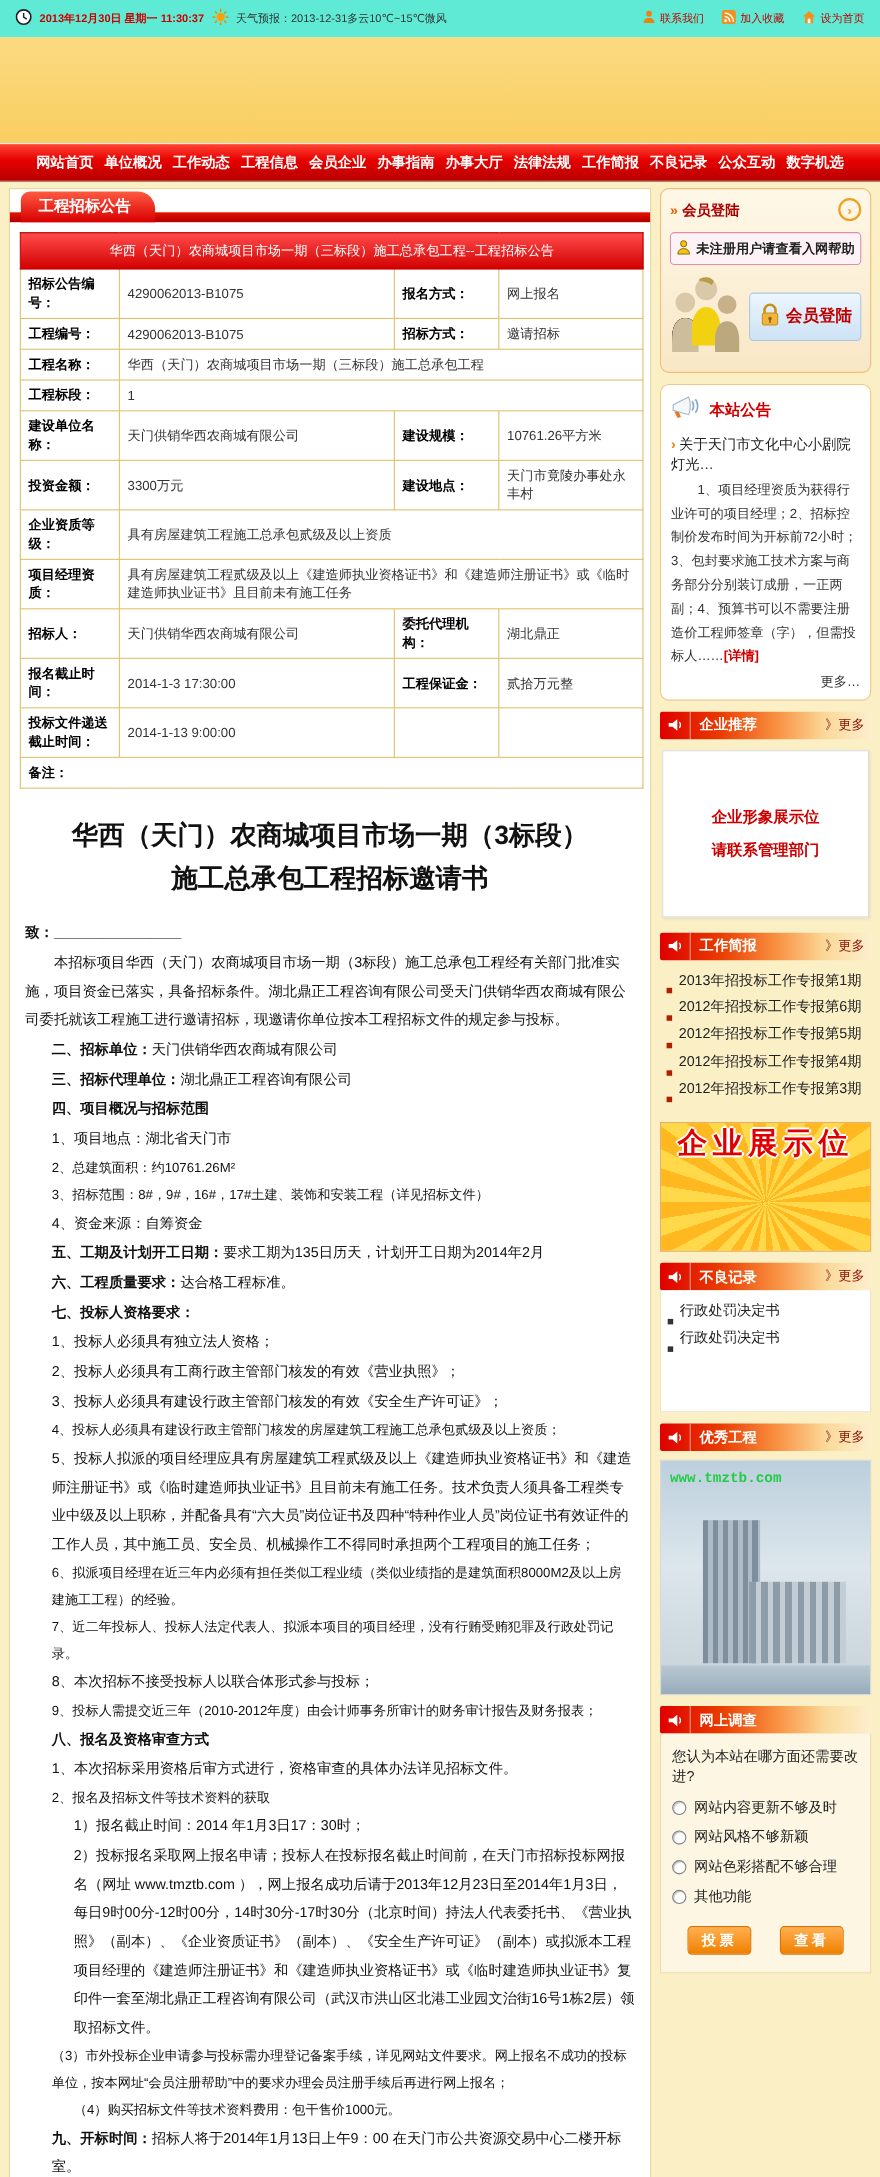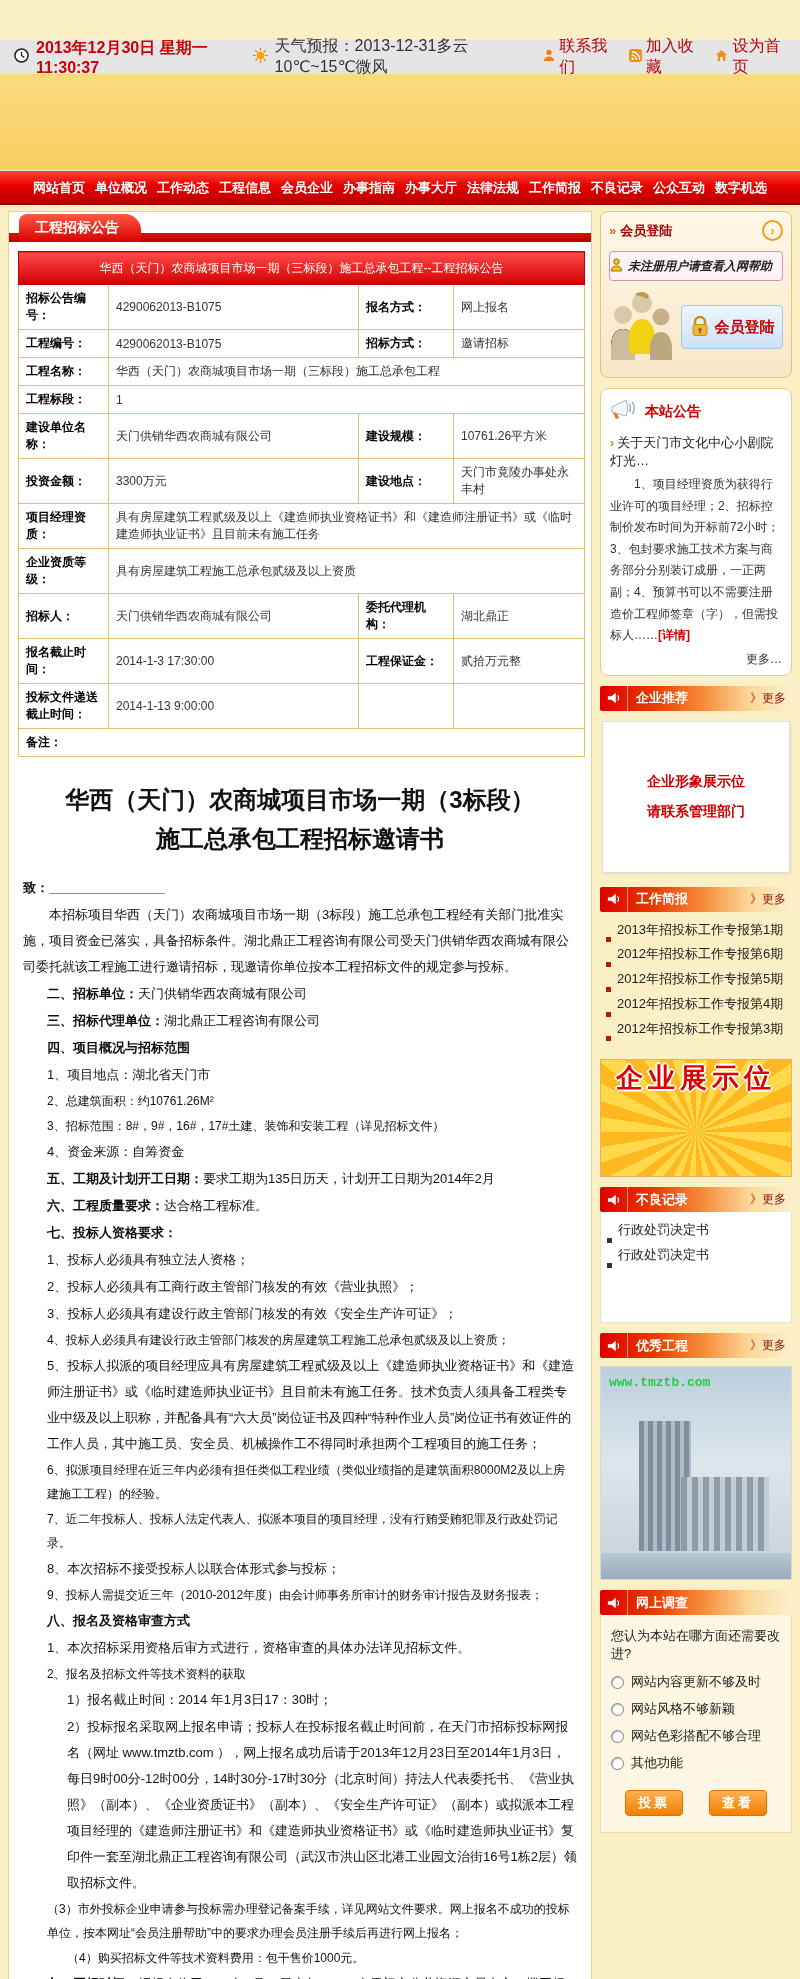--- a/index.html
+++ b/index.html
@@ -1,19 +1,19 @@
 <!DOCTYPE html>
 <html><head>
 <meta charset="utf-8">
 <style>
   html,body{margin:0;padding:0;}
   body{width:800px;background:#FBEFC6;font-family:"Liberation Sans","DejaVu Sans",sans-serif;color:#222;}
   .page{width:800px;overflow:hidden;}
   
-  .topbar{height:34px;background:#e5e5e5;display:flex;align-items:center;justify-content:space-between;font-size:16px;padding:0 14px;box-sizing:border-box;margin-top:40px;}
+  .topbar{height:34px;background:#5eead4;display:flex;align-items:center;justify-content:space-between;font-size:10px;padding:0 14px;box-sizing:border-box;}
   .tb-left{display:flex;align-items:center;gap:7px;}
   .tb-right{display:flex;align-items:center;gap:16px;}
   .tb-date{color:#CC0000;font-weight:bold;}
   .tb-weather{color:#333;}
   .tb-link{display:flex;align-items:center;gap:4px;color:#C00000;text-decoration:none;cursor:pointer;}
   
   .banner{height:96px;background:linear-gradient(180deg,#FBDA80,#F9CE62);}
   
   .navbar{height:33px;background:linear-gradient(180deg,#FF4434 0%,#E60000 45%,#B80000 100%);border-top:1px solid #E8E8E8;border-bottom:1px solid #8F0000;display:flex;align-items:center;justify-content:space-around;padding:0 28px;}
   .navitem{color:#fff;font-size:13px;font-weight:bold;text-decoration:none;cursor:pointer;white-space:nowrap;}
@@ -40,21 +40,21 @@
   .para{text-indent:2em;}
   .h,.num,.ct{padding-left:24px;}
   .nums{padding-left:24px;font-size:12px;}
   .sub{padding-left:44px;}
   .subs{padding-left:44px;font-size:12px;}
   
   .login-box{border:1px solid #EFBE7A;border-radius:8px;background:linear-gradient(180deg,#FEF8E8,#F9E7C6);padding:8px 8px 12px;box-sizing:border-box;}
   .login-head{display:flex;align-items:center;font-size:13px;font-weight:bold;color:#A80000;}
   .login-head .arr{color:#E86000;margin-right:4px;}
   .circ-arrow{margin-left:auto;width:17px;height:17px;border:2px solid #F0A020;border-radius:50%;color:#F0A020;display:flex;align-items:center;justify-content:center;font-weight:bold;font-size:12px;cursor:pointer;line-height:1;}
-  .help-btn{margin:10px auto 8px;width:172px;height:28px;background:#FDF2F6;border:1px solid #E08FA8;border-radius:4px;display:flex;align-items:center;justify-content:flex-start;gap:5px;font-size:12px;font-weight:bold;color:#222;cursor:pointer;font-style:italic;}
+  .help-btn{margin:10px auto 8px;width:172px;height:28px;background:#FDF2F6;border:1px solid #E08FA8;border-radius:4px;display:flex;align-items:center;justify-content:center;gap:5px;font-size:12px;font-weight:bold;color:#222;cursor:pointer;}
   .login-row{display:flex;align-items:center;gap:6px;}
   .login-btn{margin-left:auto;width:100px;height:42px;background:linear-gradient(180deg,#EDF6FE,#CCE2F5);border:1px solid #A8C8E8;border-radius:4px;display:flex;align-items:center;justify-content:center;gap:5px;font-size:15px;font-weight:bold;color:#C00000;cursor:pointer;}
   
   .notice-box{border:1px solid #F0C888;border-radius:8px;background:#fff;padding:9px 9px 7px;box-sizing:border-box;}
   .notice-head{display:flex;align-items:center;gap:7px;font-size:14px;font-weight:bold;color:#D00000;}
   .notice-link{font-size:13px;color:#222;margin:9px 0 4px;cursor:pointer;}
   .notice-link .bl{color:#F08000;font-weight:bold;margin-right:3px;}
   .notice-body{font-size:12px;color:#333;line-height:1.8;text-indent:2em;}
   .notice-detail{color:#D00000;font-weight:bold;cursor:pointer;}
   .notice-more{text-align:right;font-size:12px;color:#333;margin-top:4px;cursor:pointer;}
@@ -198,26 +198,26 @@
           <td class="l">建设规模：</td>
           <td>10761.26平方米</td>
         </tr>
         <tr>
           <td class="l">投资金额：</td>
           <td>3300万元</td>
           <td class="l">建设地点：</td>
           <td>天门市竟陵办事处永丰村</td>
         </tr>
         <tr>
+          <td class="l">企业资质等级：</td>
+          <td colspan="3">具有房屋建筑工程施工总承包贰级及以上资质</td>
+        </tr>
+        <tr>
           <td class="l">项目经理资质：</td>
           <td colspan="3">具有房屋建筑工程贰级及以上《建造师执业资格证书》和《建造师注册证书》或《临时建造师执业证书》且目前未有施工任务</td>
-        </tr>
-        <tr>
-          <td class="l">企业资质等级：</td>
-          <td colspan="3">具有房屋建筑工程施工总承包贰级及以上资质</td>
         </tr>
         <tr>
           <td class="l">招标人：</td>
           <td>天门供销华西农商城有限公司</td>
           <td class="l">委托代理机构：</td>
           <td>湖北鼎正</td>
         </tr>
         <tr>
           <td class="l">报名截止时间：</td>
           <td>2014-1-3 17:30:00</td>

